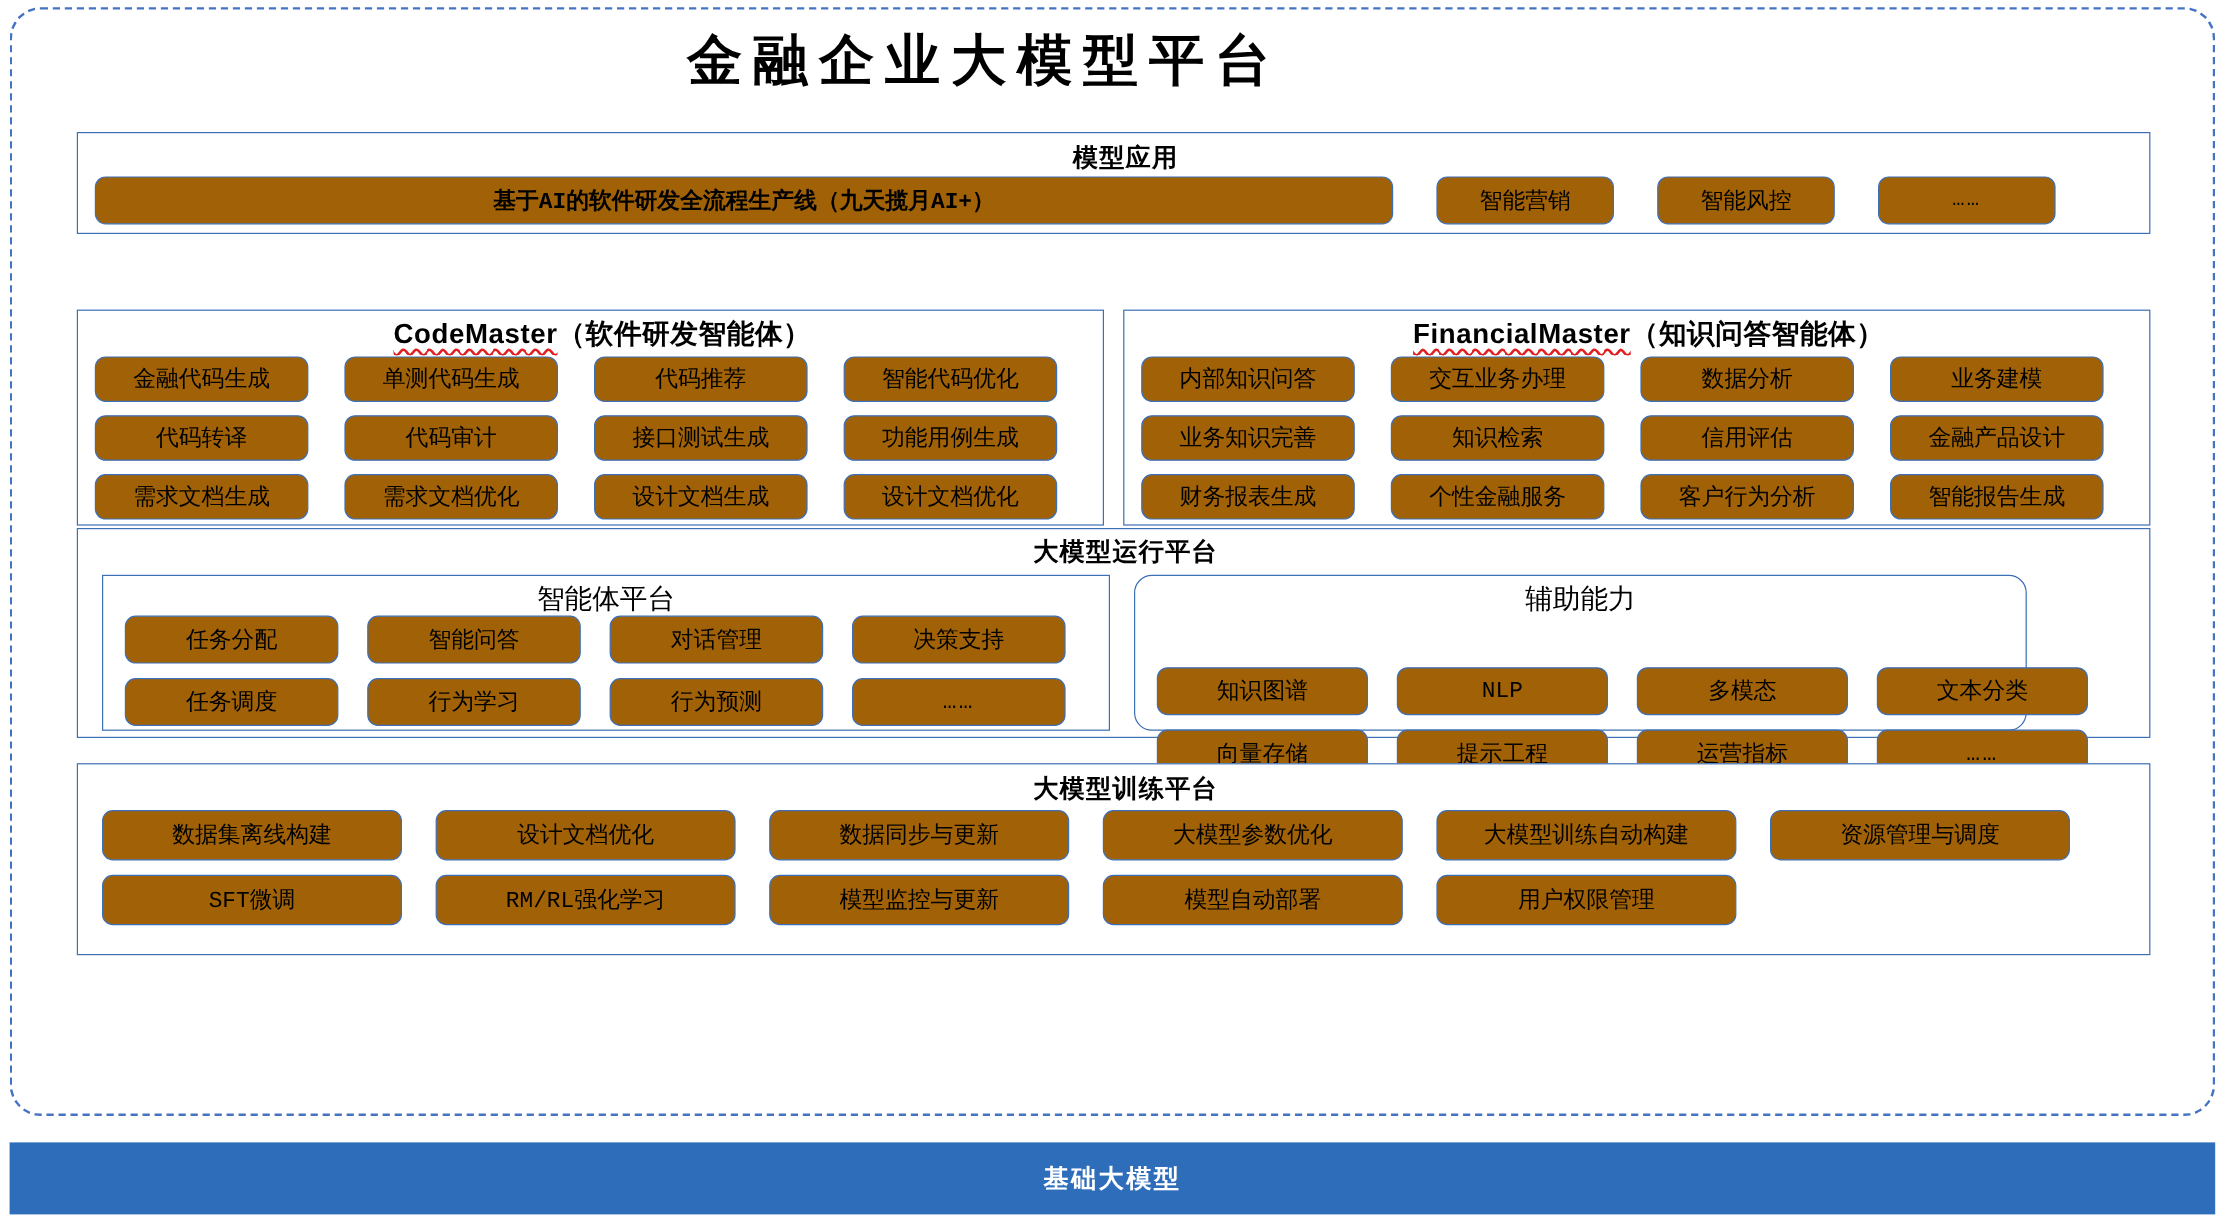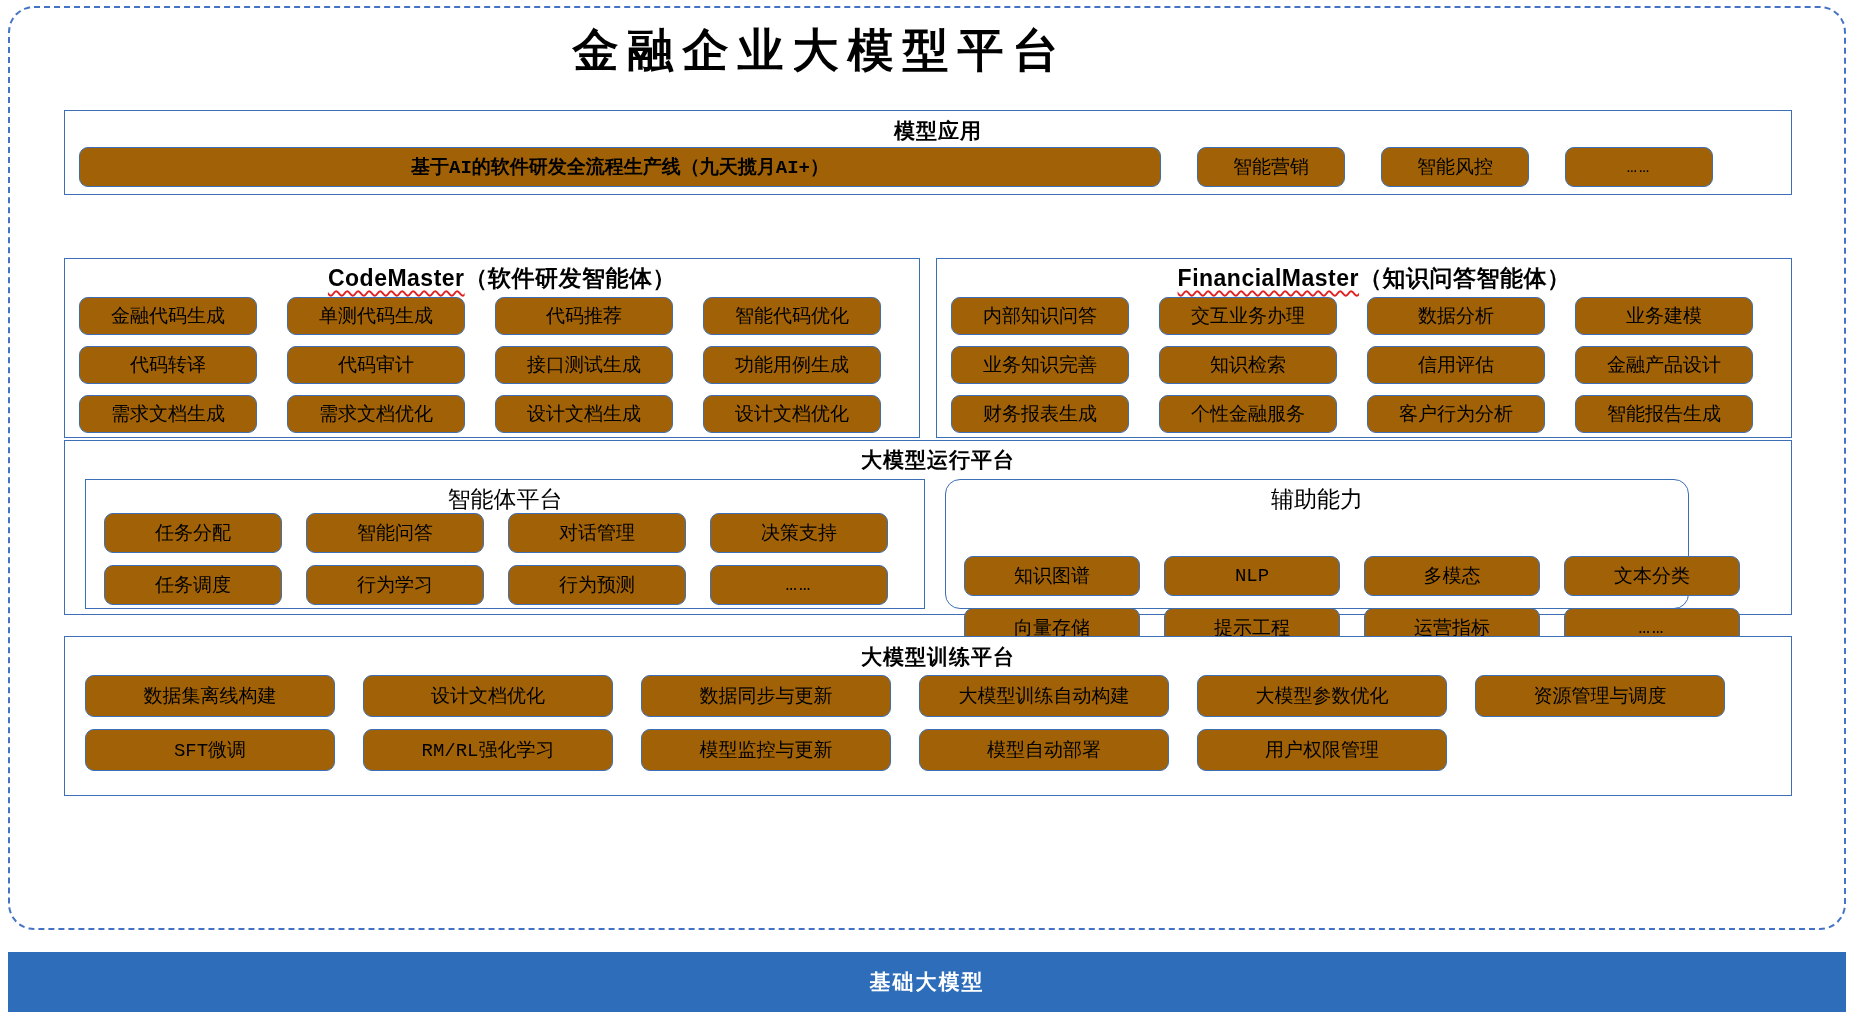--- a/index.html
+++ b/index.html
@@ -294,22 +294,22 @@
     </div>
   </div>
 </div>
 
 <div class="section" id="training-section">
   <div class="section-title">大模型训练平台</div>
   <div class="training-grid">
     <div class="pill">数据集离线构建</div>
     <div class="pill">设计文档优化</div>
     <div class="pill">数据同步与更新</div>
+    <div class="pill">大模型参数优化</div>
     <div class="pill">大模型训练自动构建</div>
-    <div class="pill">大模型参数优化</div>
     <div class="pill">资源管理与调度</div>
     <div class="pill">SFT微调</div>
     <div class="pill">RM/RL强化学习</div>
     <div class="pill">模型监控与更新</div>
     <div class="pill">模型自动部署</div>
     <div class="pill">用户权限管理</div>
   </div>
 </div>
 
 <div id="footer-bar">

